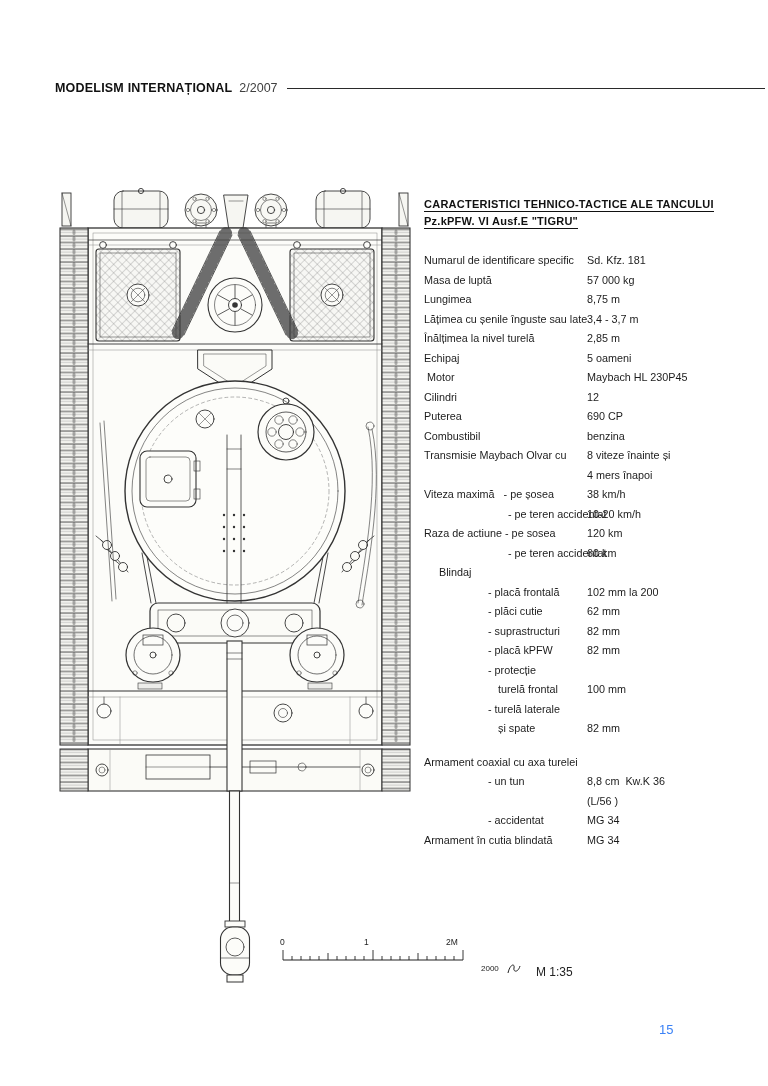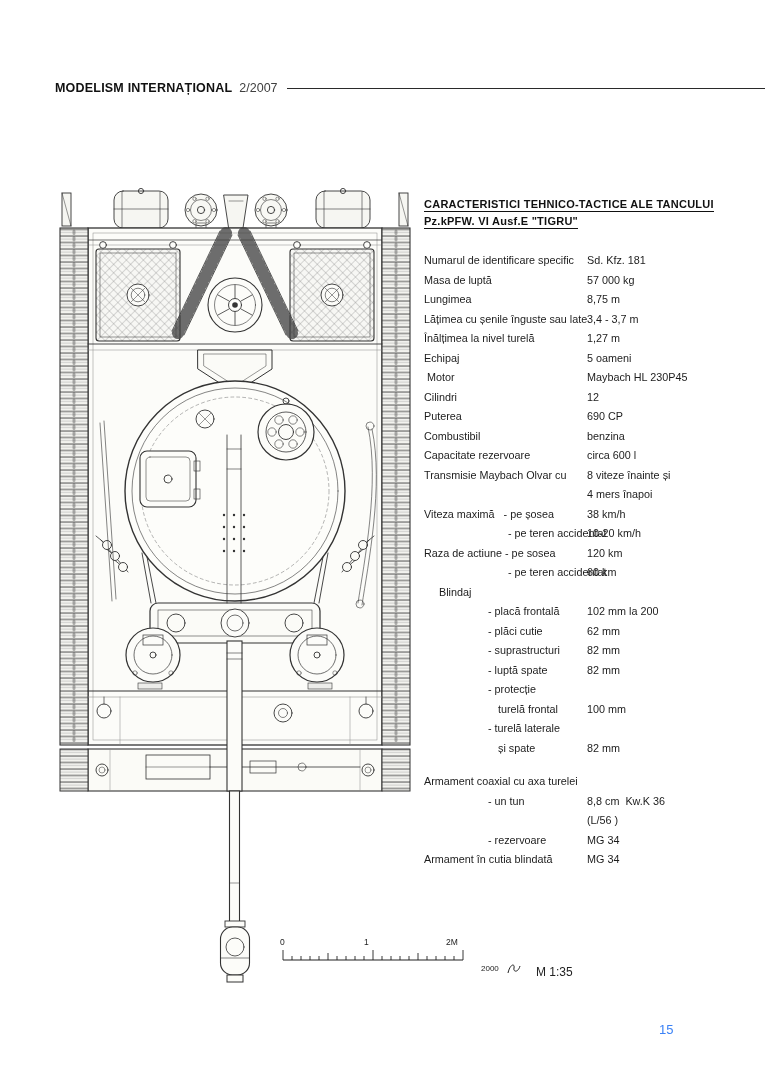--- a/index.html
+++ b/index.html
@@ -343,21 +343,21 @@
         <div class="spec-row">
           <span class="spec-label" style="padding-left: 0px;">Lungimea</span>
           <span class="spec-value">8,75 m</span>
         </div>
         <div class="spec-row">
           <span class="spec-label" style="padding-left: 0px;">Lățimea cu șenile înguste sau late</span>
           <span class="spec-value">3,4 - 3,7 m</span>
         </div>
         <div class="spec-row">
           <span class="spec-label" style="padding-left: 0px;">Înălțimea la nivel turelă</span>
-          <span class="spec-value">1,27 m</span>
+          <span class="spec-value">2,85 m</span>
         </div>
         <div class="spec-row">
           <span class="spec-label" style="padding-left: 0px;">Echipaj</span>
           <span class="spec-value">5 oameni</span>
         </div>
         <div class="spec-row">
           <span class="spec-label" style="padding-left: 3px;">Motor</span>
           <span class="spec-value">Maybach HL 230P45</span>
         </div>
         <div class="spec-row">
@@ -366,24 +366,20 @@
         </div>
         <div class="spec-row">
           <span class="spec-label" style="padding-left: 0px;">Puterea</span>
           <span class="spec-value">690 CP</span>
         </div>
         <div class="spec-row">
           <span class="spec-label" style="padding-left: 0px;">Combustibil</span>
           <span class="spec-value">benzina</span>
         </div>
         <div class="spec-row">
-          <span class="spec-label" style="padding-left: 0px;">Capacitate rezervoare</span>
-          <span class="spec-value">circa 600 l</span>
-        </div>
-        <div class="spec-row">
           <span class="spec-label" style="padding-left: 0px;">Transmisie Maybach Olvar cu</span>
           <span class="spec-value">8 viteze înainte și</span>
         </div>
         <div class="spec-row">
           <span class="spec-label" style="padding-left: 0px;"></span>
           <span class="spec-value">4 mers înapoi</span>
         </div>
         <div class="spec-row">
           <span class="spec-label" style="padding-left: 0px;">Viteza maximă   - pe șosea</span>
           <span class="spec-value">38 km/h</span>
@@ -410,21 +406,21 @@
         </div>
         <div class="spec-row">
           <span class="spec-label" style="padding-left: 64px;">- plăci cutie</span>
           <span class="spec-value">62 mm</span>
         </div>
         <div class="spec-row">
           <span class="spec-label" style="padding-left: 64px;">- suprastructuri</span>
           <span class="spec-value">82 mm</span>
         </div>
         <div class="spec-row">
-          <span class="spec-label" style="padding-left: 64px;">- luptă spate</span>
+          <span class="spec-label" style="padding-left: 64px;">- placă kPFW</span>
           <span class="spec-value">82 mm</span>
         </div>
         <div class="spec-row">
           <span class="spec-label" style="padding-left: 64px;">- protecție</span>
           <span class="spec-value"></span>
         </div>
         <div class="spec-row">
           <span class="spec-label" style="padding-left: 74px;">turelă frontal</span>
           <span class="spec-value">100 mm</span>
         </div>
@@ -442,21 +438,21 @@
         </div>
         <div class="spec-row">
           <span class="spec-label" style="padding-left: 64px;">- un tun</span>
           <span class="spec-value">8,8 cm  Kw.K 36</span>
         </div>
         <div class="spec-row">
           <span class="spec-label" style="padding-left: 0px;"></span>
           <span class="spec-value">(L/56 )</span>
         </div>
         <div class="spec-row">
-          <span class="spec-label" style="padding-left: 64px;">- rezervoare</span>
+          <span class="spec-label" style="padding-left: 64px;">- accidentat</span>
           <span class="spec-value">MG 34</span>
         </div>
         <div class="spec-row">
           <span class="spec-label" style="padding-left: 0px;">Armament în cutia blindată</span>
           <span class="spec-value">MG 34</span>
         </div>
       </div>
   </section>
 
   <div class="folio">15</div>

